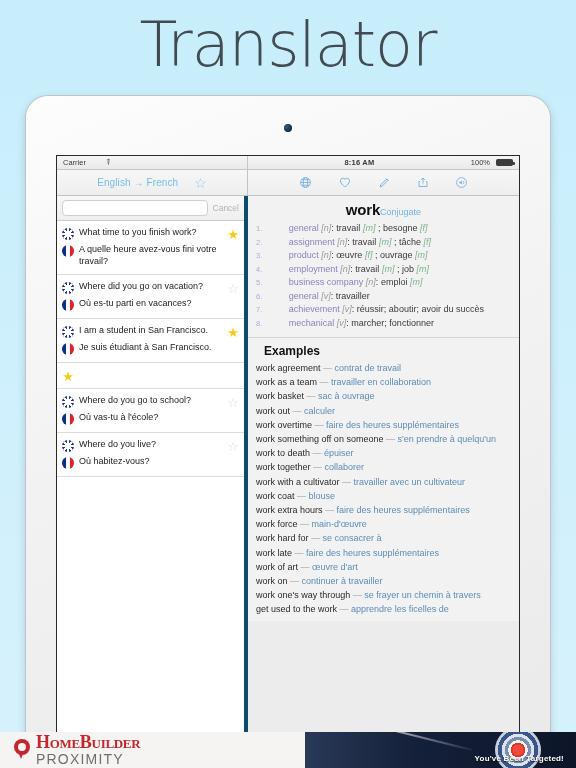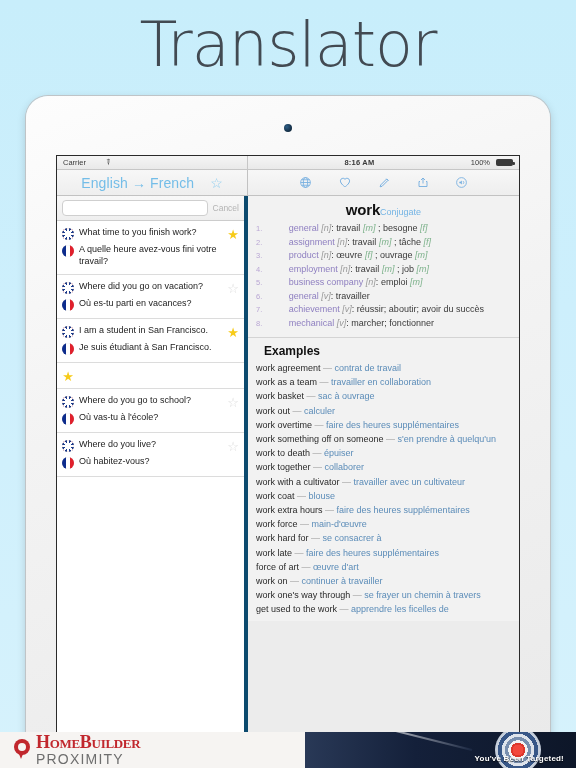--- a/index.html
+++ b/index.html
@@ -71,21 +71,21 @@
 
   
   .navrow { display: flex; height: 26px;
     background: linear-gradient(180deg,#f7f7f7,#eeeeee);
     border-bottom: 1px solid #c2c2c2; }
   .nav-left {
     width: 191px; border-right: 1px solid #c2c2c2;
     display: flex; align-items: center; justify-content: center; gap: 16px;
     height: 100%; position: relative;
   }
-  .lang-pair { font-size: 14px; color: #74bde8; letter-spacing: .1px; }
+  .lang-pair { font-size: 10px; color: #74bde8; letter-spacing: .1px; }
   .star-outline { font-size: 14px; color: #8fcdef; line-height: 1; }
   .nav-right {
     flex: 1; display: flex; align-items: center; justify-content: center; gap: 26px;
   }
   .tb-icon { color: #74aee0; line-height: 1; display:flex; align-items:center; justify-content:center; }
 
   
   .body-split { display: flex; height: 542px; }
 
   
@@ -387,21 +387,21 @@
               <div class="ex-row"><span>work overtime</span> <span class="ex-dash">—</span> <span class="ex-fr">faire des heures supplémentaires</span></div>
               <div class="ex-row"><span>work something off on someone</span> <span class="ex-dash">—</span> <span class="ex-fr">s'en prendre à quelqu'un</span></div>
               <div class="ex-row"><span>work to death</span> <span class="ex-dash">—</span> <span class="ex-fr">épuiser</span></div>
               <div class="ex-row"><span>work together</span> <span class="ex-dash">—</span> <span class="ex-fr">collaborer</span></div>
               <div class="ex-row"><span>work with a cultivator</span> <span class="ex-dash">—</span> <span class="ex-fr">travailler avec un cultivateur</span></div>
               <div class="ex-row"><span>work coat</span> <span class="ex-dash">—</span> <span class="ex-fr">blouse</span></div>
               <div class="ex-row"><span>work extra hours</span> <span class="ex-dash">—</span> <span class="ex-fr">faire des heures supplémentaires</span></div>
               <div class="ex-row"><span>work force</span> <span class="ex-dash">—</span> <span class="ex-fr">main-d'œuvre</span></div>
               <div class="ex-row"><span>work hard for</span> <span class="ex-dash">—</span> <span class="ex-fr">se consacrer à</span></div>
               <div class="ex-row"><span>work late</span> <span class="ex-dash">—</span> <span class="ex-fr">faire des heures supplémentaires</span></div>
-              <div class="ex-row"><span>force of art</span> <span class="ex-dash">—</span> <span class="ex-fr">œuvre d'art</span></div>
+              <div class="ex-row"><span>work of art</span> <span class="ex-dash">—</span> <span class="ex-fr">œuvre d'art</span></div>
               <div class="ex-row"><span>work on</span> <span class="ex-dash">—</span> <span class="ex-fr">continuer à travailler</span></div>
               <div class="ex-row"><span>work one's way through</span> <span class="ex-dash">—</span> <span class="ex-fr">se frayer un chemin à travers</span></div>
               <div class="ex-row"><span>get used to the work</span> <span class="ex-dash">—</span> <span class="ex-fr">apprendre les ficelles de</span></div>
             </div>
         </div>
       </div>
     </div>
 
     <div class="tabbar" id="tabbar">
         <div class="tab">

